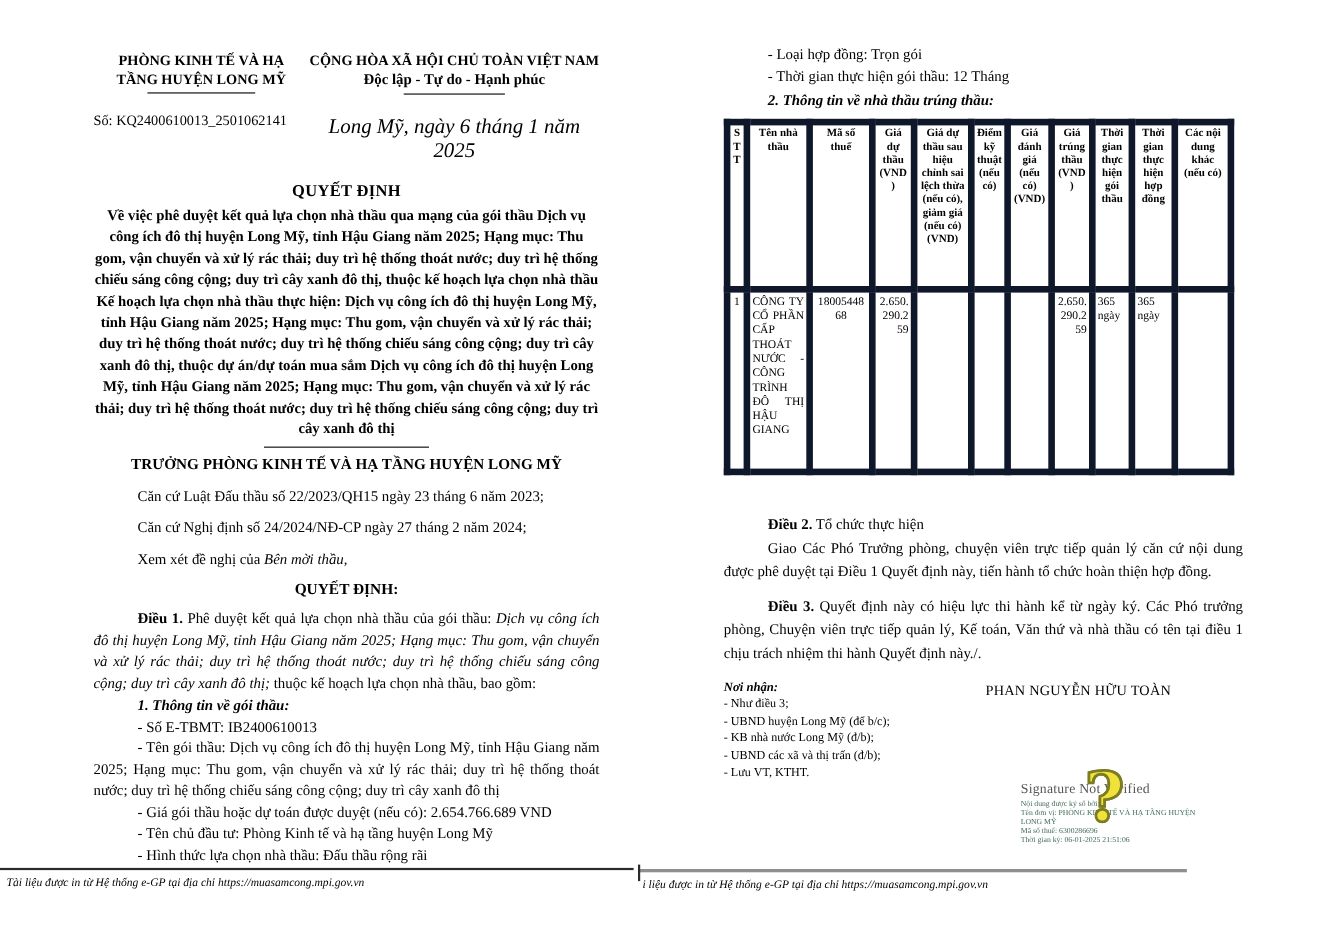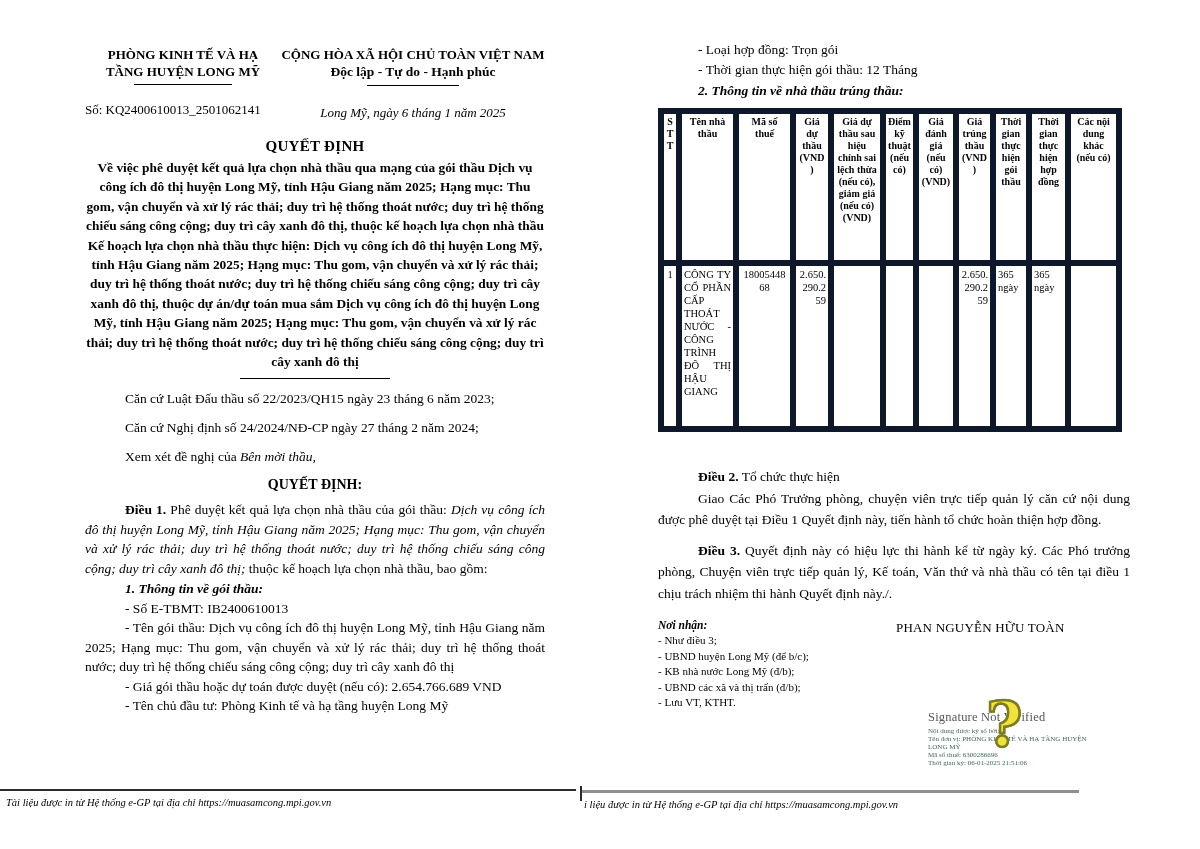--- a/index.html
+++ b/index.html
@@ -16,21 +16,21 @@
   .hdr { display:flex; }
   .hdr-left { width:196px; text-align:center; }
   .hdr-right { flex:1; text-align:center; }
   .org-name { font-weight:bold; font-size:13px; line-height:17px; }
   .nat-line1 { font-weight:bold; font-size:13px; line-height:17px; }
   .nat-line2 { font-weight:bold; font-size:13.5px; line-height:18px; }
   .hdr-rule { border-top:1.2px solid #000; margin:4px auto 0; }
   .rule-org { width:98px; }
   .rule-nat { width:92px; }
   .doc-number { text-align:left; font-size:13px; margin-top:17px; white-space:nowrap; }
-  .dateline { font-style:italic; font-size:13px; margin-top:19px; }
+  .dateline { font-style:italic; font-size:19px; margin-top:19px; }
 
   .doc-title { text-align:center; font-weight:bold; font-size:15px; margin-top:17px; letter-spacing:.3px; }
   .doc-subject { font-weight:bold; font-size:13.4px; line-height:19.4px; text-align:center; margin-top:3px; }
   .subject-rule { width:150px; border-top:1.5px solid #000; margin:7px auto 6px; }
   .authority { text-align:center; font-weight:bold; font-size:13.8px; line-height:18px; }
 
   .can-cu { font-size:13.5px; line-height:19px; text-indent:40px; margin-top:10px; }
   .decide-heading { text-align:center; font-weight:bold; font-size:14px; margin-top:11px; }
   .para { font-size:13.5px; line-height:19.5px; text-align:justify; text-indent:40px; }
   .dieu1 { margin-top:7px; }
@@ -99,34 +99,36 @@
       <div class="nat-line1">CỘNG HÒA XÃ HỘI CHỦ TOÀN VIỆT NAM</div>
       <div class="nat-line2">Độc lập - Tự do - Hạnh phúc</div>
       <div class="hdr-rule rule-nat"></div>
       <div class="dateline">Long Mỹ, ngày 6 tháng 1 năm 2025</div>
     </div>
   </div>
 
   <div class="doc-title">QUYẾT ĐỊNH</div>
   <div class="doc-subject">Về việc phê duyệt kết quả lựa chọn nhà thầu qua mạng của gói thầu Dịch vụ công ích đô thị huyện Long Mỹ, tỉnh Hậu Giang năm 2025; Hạng mục: Thu gom, vận chuyển và xử lý rác thải; duy trì hệ thống thoát nước; duy trì hệ thống chiếu sáng công cộng; duy trì cây xanh đô thị, thuộc kế hoạch lựa chọn nhà thầu Kế hoạch lựa chọn nhà thầu thực hiện: Dịch vụ công ích đô thị huyện Long Mỹ, tỉnh Hậu Giang năm 2025; Hạng mục: Thu gom, vận chuyển và xử lý rác thải; duy trì hệ thống thoát nước; duy trì hệ thống chiếu sáng công cộng; duy trì cây xanh đô thị, thuộc dự án/dự toán mua sắm Dịch vụ công ích đô thị huyện Long Mỹ, tỉnh Hậu Giang năm 2025; Hạng mục: Thu gom, vận chuyển và xử lý rác thải; duy trì hệ thống thoát nước; duy trì hệ thống chiếu sáng công cộng; duy trì cây xanh đô thị</div>
   <div class="subject-rule"></div>
+  <div class="authority">TRƯỞNG PHÒNG KINH TẾ VÀ HẠ TẦNG HUYỆN LONG MỸ</div>
 
   <p class="can-cu">Căn cứ Luật Đấu thầu số 22/2023/QH15 ngày 23 tháng 6 năm 2023;</p>
   <p class="can-cu">Căn cứ Nghị định số 24/2024/NĐ-CP ngày 27 tháng 2 năm 2024;</p>
   <p class="can-cu"><span>Xem xét đề nghị của </span><i class="it">Bên mời thầu,</i></p>
 
   <div class="decide-heading">QUYẾT ĐỊNH:</div>
 
   <p class="para dieu1"><b class="lbl">Điều 1.</b><span> Phê duyệt kết quả lựa chọn nhà thầu của gói thầu: </span><i class="it">Dịch vụ công ích đô thị huyện Long Mỹ, tỉnh Hậu Giang năm 2025; Hạng mục: Thu gom, vận chuyển và xử lý rác thải; duy trì hệ thống thoát nước; duy trì hệ thống chiếu sáng công cộng; duy trì cây xanh đô thị;</i><span> thuộc kế hoạch lựa chọn nhà thầu, bao gồm:</span></p>
 
   <div class="sec-heading">1. Thông tin về gói thầu:</div>
   <p class="item">- Số E-TBMT: IB2400610013</p>
   <p class="item item-justify">- Tên gói thầu: Dịch vụ công ích đô thị huyện Long Mỹ, tỉnh Hậu Giang năm 2025; Hạng mục: Thu gom, vận chuyển và xử lý rác thải; duy trì hệ thống thoát nước; duy trì hệ thống chiếu sáng công cộng; duy trì cây xanh đô thị</p>
   <p class="item">- Giá gói thầu hoặc dự toán được duyệt (nếu có): 2.654.766.689 VND</p>
   <p class="item">- Tên chủ đầu tư: Phòng Kinh tế và hạ tầng huyện Long Mỹ</p>
+  <p class="item">- Hình thức lựa chọn nhà thầu: Đấu thầu rộng rãi</p>
 </div>
 
 <div class="page" id="page2">
   <p class="p2-item">- Loại hợp đồng: Trọn gói</p>
   <p class="p2-item">- Thời gian thực hiện gói thầu: 12 Tháng</p>
   <div class="sec2-heading">2. Thông tin về nhà thầu trúng thầu:</div>
 
   <table class="award">
     <colgroup>
       <col style="width:18px">

